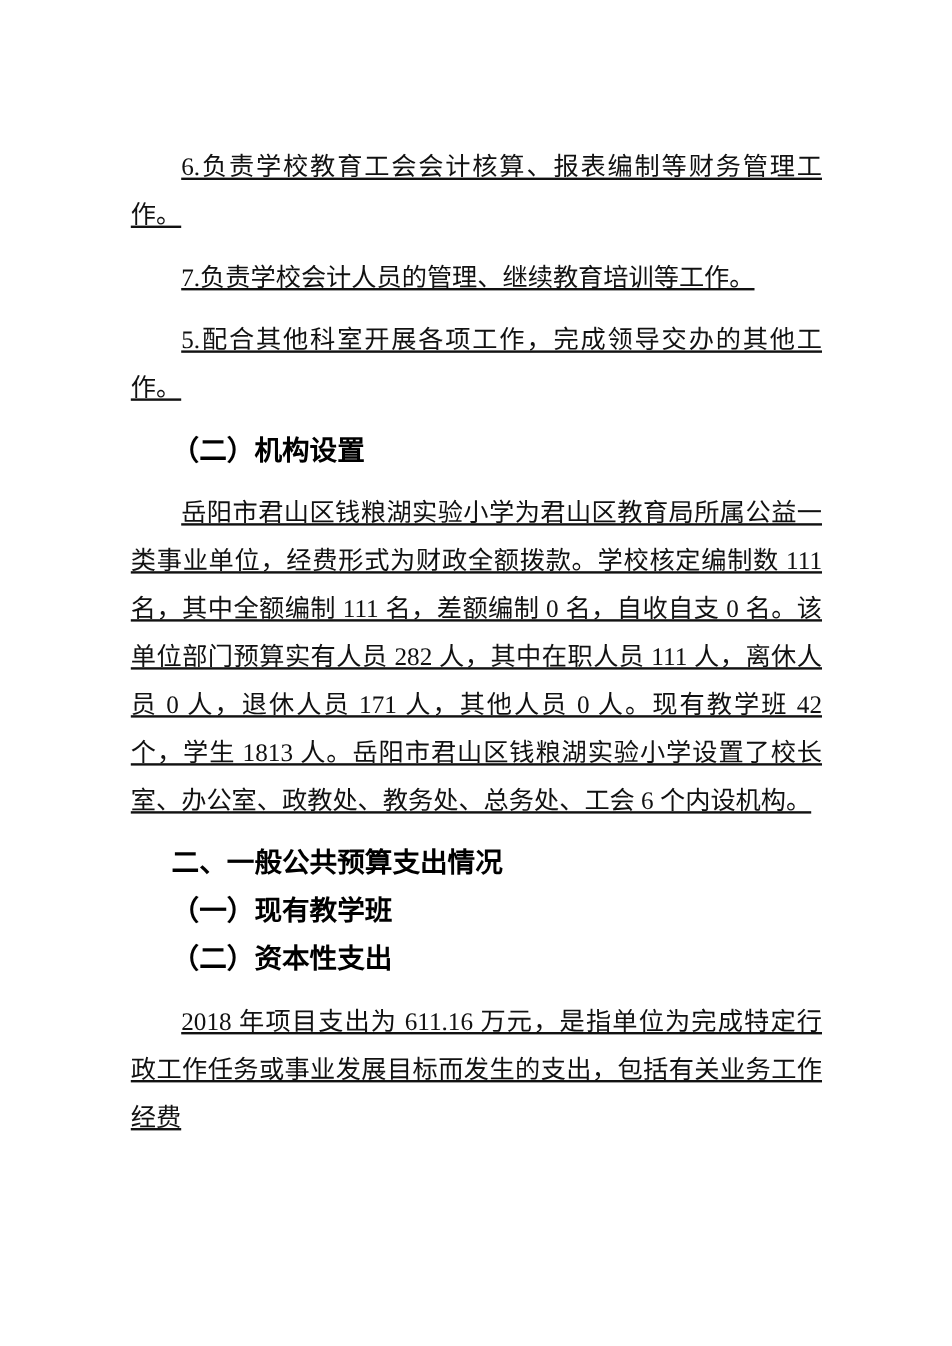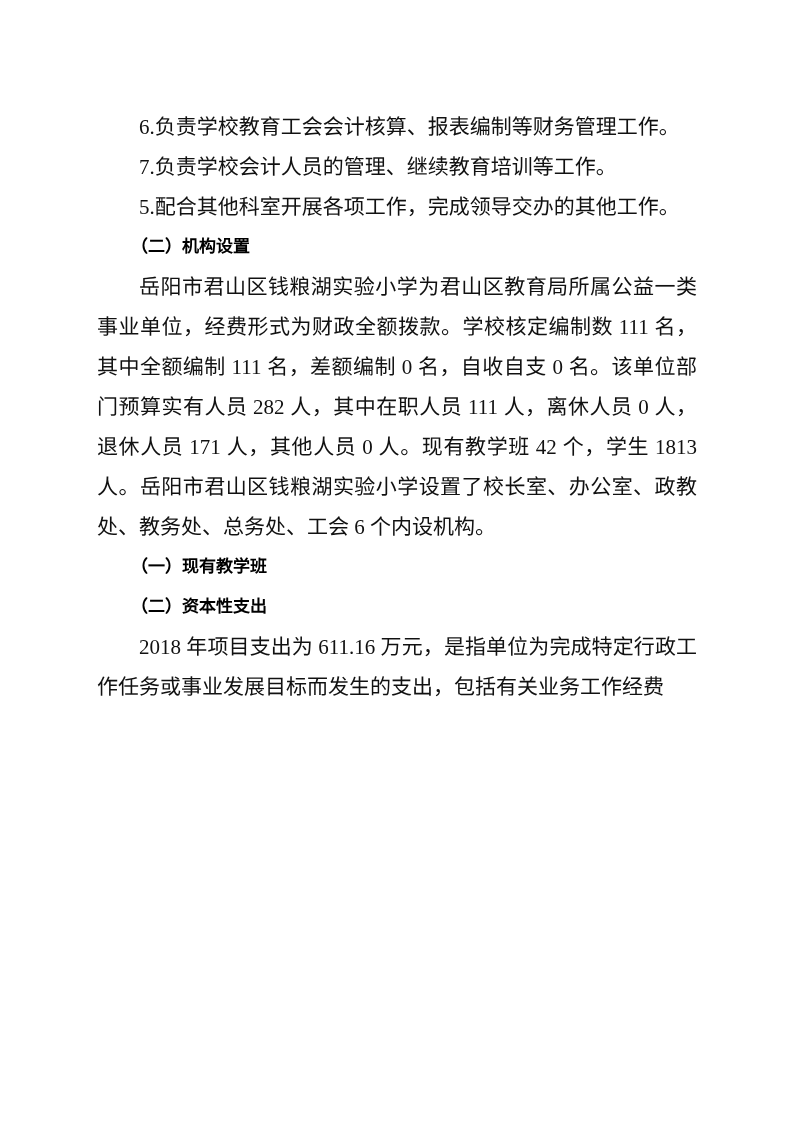--- a/index.html
+++ b/index.html
@@ -14,41 +14,43 @@
     background: #ffffff;
     overflow: hidden;
     box-sizing: border-box;
     padding: 107px 96px 0 97px;
     color: #111111;
     font-family: "Liberation Serif", "DejaVu Serif", serif;
     font-size: 21px;
     line-height: 40px;
   }
   .para {
-    margin: 0;
+    margin: 12px;
     text-indent: 2em;
     text-align: justify;
     text-justify: inter-ideograph;
     word-break: break-all;
+    text-decoration: underline;
   }
   .heading {
     margin: 0;
     text-indent: 2em;
     font-weight: 700;
     color: #000000;
     font-family: "Liberation Sans", "DejaVu Sans", sans-serif;
-    font-size: 17px;
+    font-size: 23px;
     line-height: 40px;
   }
 </style>
 </head>
 <body>
 
 <div class="page">
   <p class="para">6.负责学校教育工会会计核算、报表编制等财务管理工作。</p>
   <p class="para">7.负责学校会计人员的管理、继续教育培训等工作。</p>
   <p class="para">5.配合其他科室开展各项工作，完成领导交办的其他工作。</p>
   <p class="heading">（二）机构设置</p>
   <p class="para">岳阳市君山区钱粮湖实验小学为君山区教育局所属公益一类事业单位，经费形式为财政全额拨款。学校核定编制数 111 名，其中全额编制 111 名，差额编制 0 名，自收自支 0 名。该单位部门预算实有人员 282 人，其中在职人员 111 人，离休人员 0 人，退休人员 171 人，其他人员 0 人。现有教学班 42 个，学生 1813 人。岳阳市君山区钱粮湖实验小学设置了校长室、办公室、政教处、教务处、总务处、工会 6 个内设机构。</p>
+  <p class="heading">二、一般公共预算支出情况</p>
   <p class="heading">（一）现有教学班</p>
   <p class="heading">（二）资本性支出</p>
   <p class="para">2018 年项目支出为 611.16 万元，是指单位为完成特定行政工作任务或事业发展目标而发生的支出，包括有关业务工作经费</p>
 </div>
 
 </body></html>

